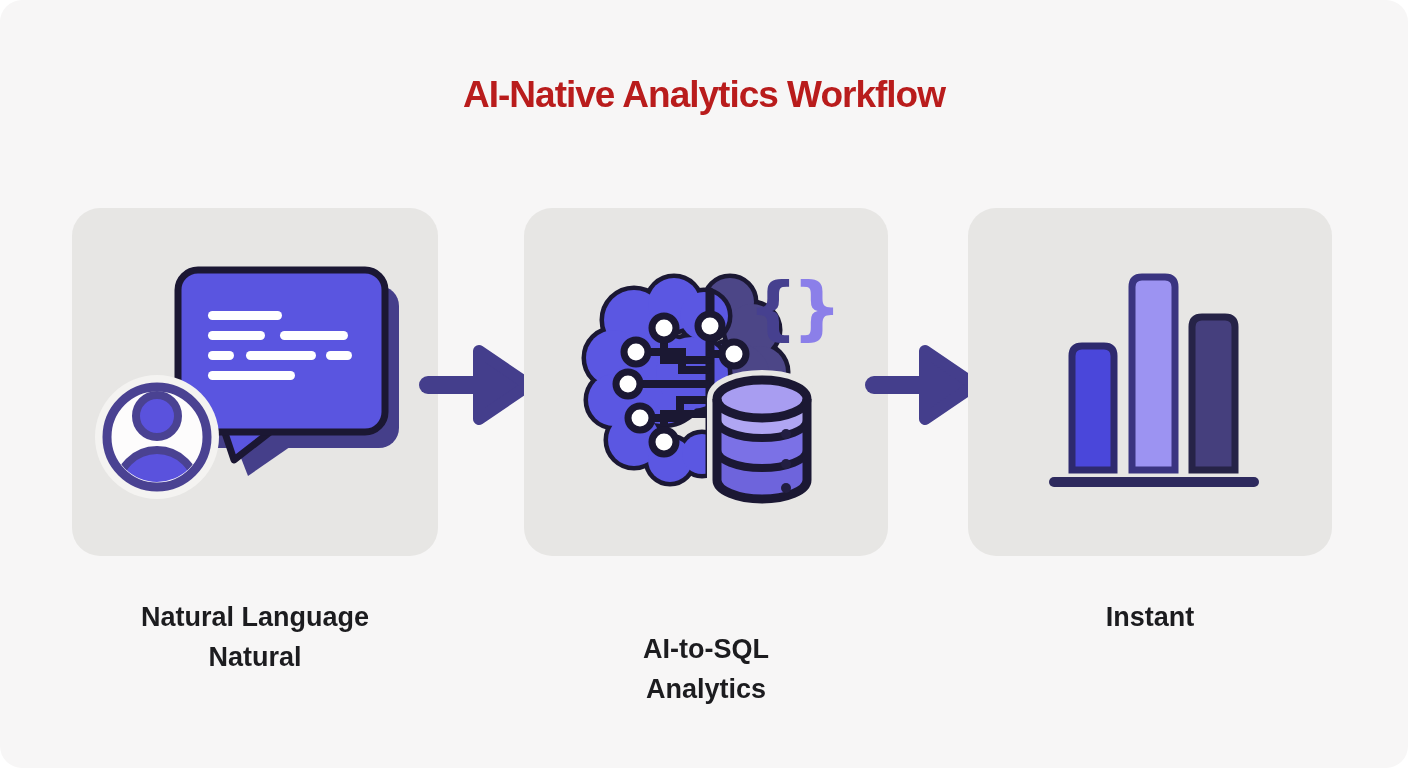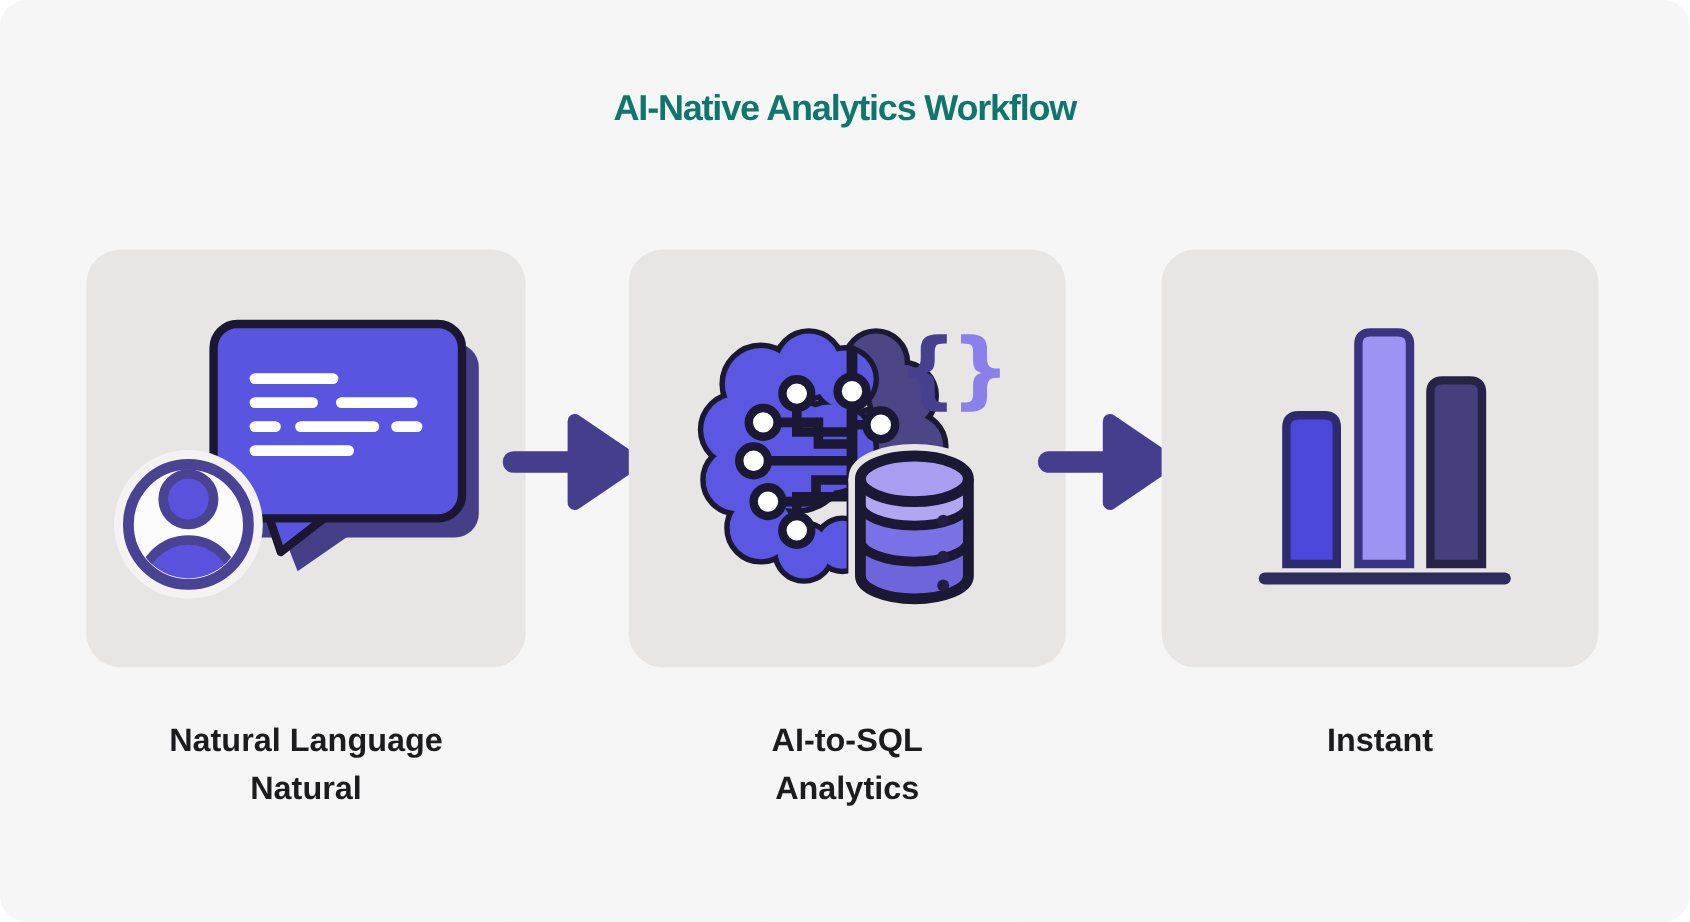--- a/index.html
+++ b/index.html
@@ -14,24 +14,24 @@
     border-radius: 22px;
     overflow: hidden;
   }
 
   .title {
     position: absolute;
     top: 74px;
     left: 0;
     width: 100%;
     text-align: center;
-    font-size: 30px;
+    font-size: 37px;
     font-weight: bold;
     letter-spacing: -1px;
-    color: #0f766e;
+    color: #b91c1c;
   }
 
   .card {
     position: absolute;
     top: 208px;
     width: 366px;
     height: 348px;
     background: #e7e6e4;
     border-radius: 28px;
   }
@@ -53,21 +53,21 @@
   .step-label {
     position: absolute;
     top: 597px;
     text-align: center;
     font-size: 27px;
     line-height: 40px;
     color: #1c1c1f;
     font-weight: bold;
   }
   .label-1 { left: 72px; width: 366px; }
-  .label-2 { left: 524px; width: 364px; }
+  .label-2 { left: 524px; width: 364px; margin-top: 32px; }
   .label-3 { left: 968px; width: 364px; }
 
   .brace-text {
     font-family: "DejaVu Sans", sans-serif;
     font-size: 70px;
     font-weight: bold;
   }
 </style>
 </head>
 <body>

